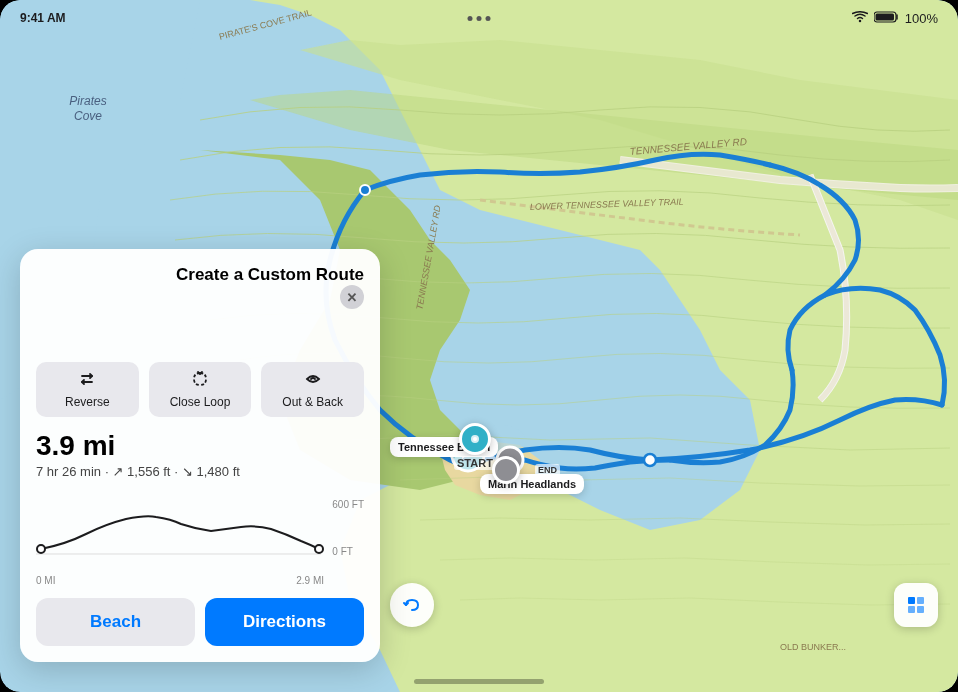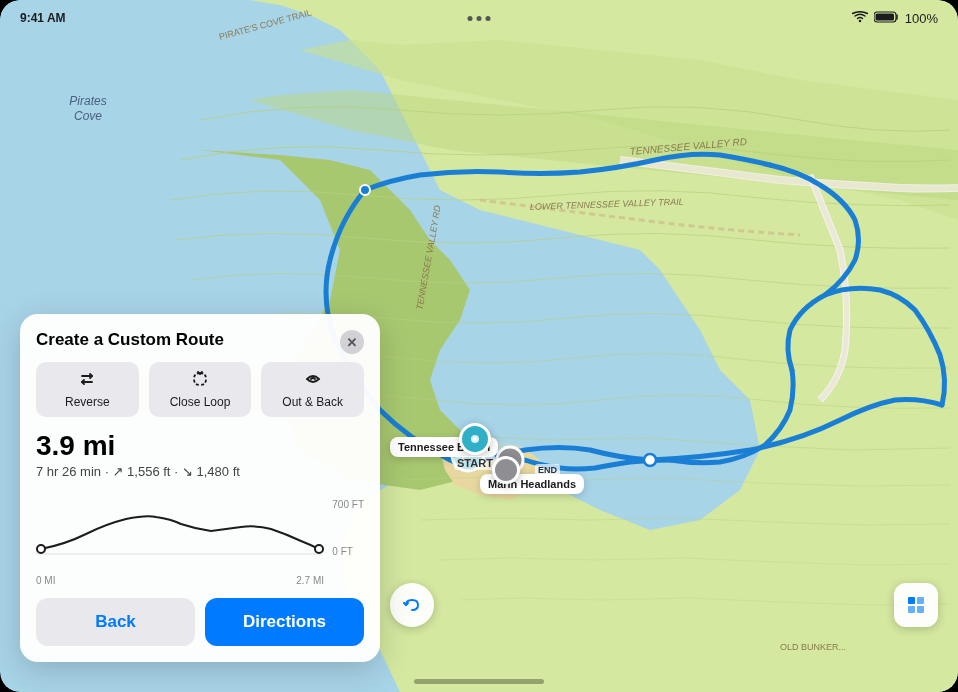--- a/index.html
+++ b/index.html
@@ -67,23 +67,24 @@
       width: 360px;
       background: rgba(255,255,255,0.96);
       border-radius: 18px;
       padding: 16px;
       box-shadow: 0 8px 32px rgba(0,0,0,0.18);
       z-index: 50;
     }
 
     .panel-header {
       display: flex;
-      align-items: flex-start;
+      align-items: flex-end;
       justify-content: space-between;
-      margin-bottom: 8px;
+      margin-bottom: 26px;
+      flex-direction: column;
     }
 
     .panel-title {
       font-size: 17px;
       font-weight: 600;
       color: #000;
     }
 
     .close-btn {
       width: 24px;
@@ -114,20 +115,21 @@
       padding: 8px 9px;
       display: flex;
       flex-direction: column;
       align-items: center;
       justify-content: center;
       gap: 3px;
       cursor: pointer;
       font-size: 12px;
       font-weight: 500;
       color: #1c1c1e;
+      margin-top: 27px;
     }
 
     .action-btn .btn-icon {
       font-size: 16px;
     }
 
     
     .stats-section {
       margin-bottom: 20px;
     }
@@ -435,31 +437,31 @@
         <line x1="0" y1="55" x2="285" y2="55" stroke="#ddd" stroke-width="1"></line>
 
         <path d="M5,50 Q30,45 50,35 Q70,25 90,20 Q110,16 120,18 Q135,20 145,25 Q160,30 175,32 Q190,30 205,28 Q220,26 235,30 Q250,35 265,42 Q275,46 283,50" fill="none" stroke="#1c1c1e" stroke-width="2" stroke-linecap="round" stroke-linejoin="round"></path>
 
         <circle cx="5" cy="50" r="4" fill="white" stroke="#1c1c1e" stroke-width="2"></circle>
 
         <circle cx="283" cy="50" r="4" fill="white" stroke="#1c1c1e" stroke-width="2"></circle>
       </svg>
 
       <div style="position:absolute;right:0;top:0;display:flex;flex-direction:column;justify-content:space-between;height:58px;">
-        <span style="font-size:10px;color:#888;">700 FT</span>
+        <span style="font-size:10px;color:#888;">600 FT</span>
         <span style="font-size:10px;color:#888;">0 FT</span>
       </div>
     </div>
 
     <div style="display:flex;justify-content:space-between;padding-right:40px;margin-top:2px;">
       <span style="font-size:10px;color:#888;">0 MI</span>
-      <span style="font-size:10px;color:#888;">2.7 MI</span>
+      <span style="font-size:10px;color:#888;">2.9 MI</span>
     </div>
 
     <div class="bottom-buttons">
-      <button class="save-btn">Back</button>
+      <button class="save-btn">Beach</button>
       <button class="directions-btn">Directions</button>
     </div>
   </div>
 
   <div class="home-indicator"></div>
 
 </div>
 
 </body></html>

